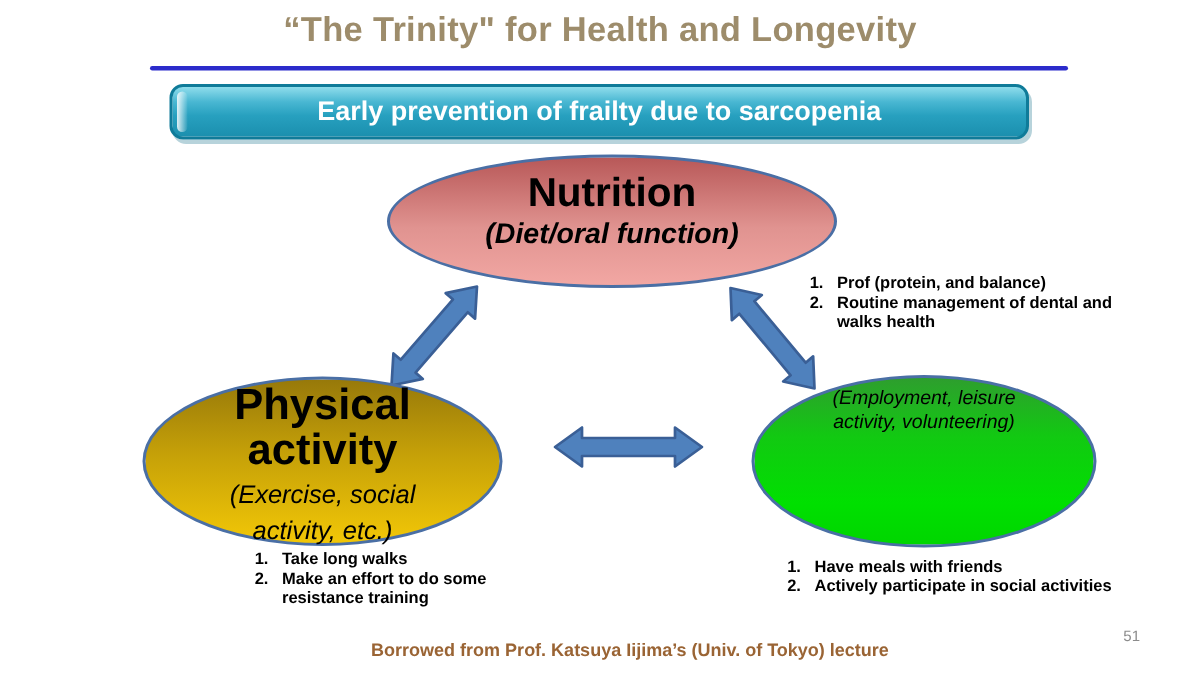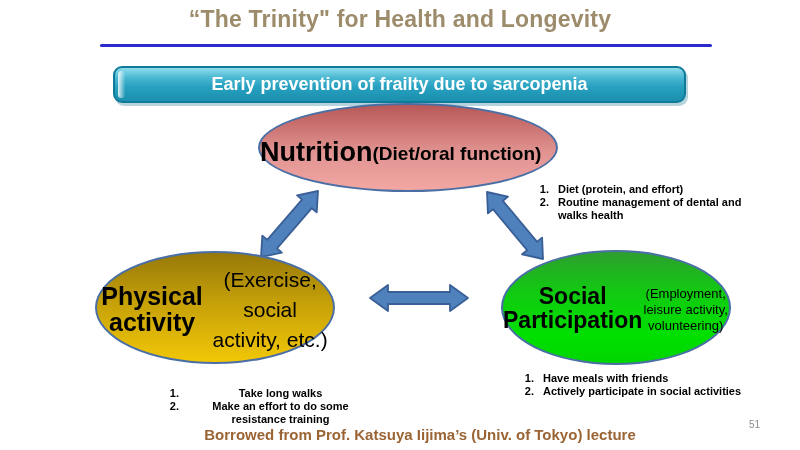--- a/index.html
+++ b/index.html
@@ -17,74 +17,74 @@
   .title-rule {
     position: absolute; left: 100px; top: 44px; width: 612px; height: 3px;
     background: var(--rule); border-radius: 2px;
   }
 
   .banner {
     position: absolute; left: 113px; top: 56px; width: 573px; height: 37px;
     border: 2px solid var(--banner-border); border-radius: 9px;
     background: linear-gradient(180deg, #8fddec 0%, #49b7d2 30%, #27a0bf 58%, #1b8fae 100%);
     box-shadow: 2px 3px 0 rgba(15,110,135,.30);
-    display: flex; align-items: center; justify-content: center; margin-top: 10px;
+    display: flex; align-items: center; justify-content: center;
   }
   .banner::before {
     content: ""; position: absolute; left: 3px; top: 3px; bottom: 3px; width: 7px;
     border-radius: 6px;
     background: linear-gradient(90deg, rgba(255,255,255,.85), rgba(255,255,255,.05));
   }
   .banner-label { color: #fff; font-size: 18px; font-weight: bold; }
 
   .ellipse {
     position: absolute; border-radius: 50%;
     border: 2px solid var(--ellipse-border);
-    display: flex; flex-direction: row; align-items: center; justify-content: flex-start;
+    display: flex; flex-direction: column; align-items: center; justify-content: flex-start;
     text-align: center; color: #000;
   }
   .ellipse-nutrition {
     left: 258px; top: 103px; width: 300px; height: 89px;
     background: linear-gradient(180deg, #b85858 0%, #e09390 55%, #f2a7a3 100%);
     padding-top: 9px;
   }
   .ellipse-physical {
     left: 95px; top: 251px; width: 240px; height: 113px;
     background: linear-gradient(180deg, #97790a 0%, #c5a008 45%, #f2c707 100%);
     padding-top: 2px;
   }
   .ellipse-social {
     left: 501px; top: 250px; width: 230px; height: 115px;
     background: linear-gradient(180deg, #2e9e2e 0%, #12c912 35%, #00e000 75%, #00d600 100%);
     padding-top: 2px; overflow: visible;
   }
   .ellipse-title { font-weight: bold; line-height: 1.04; }
   .ellipse-nutrition .ellipse-title { font-size: 27px; }
-  .ellipse-physical .ellipse-title { font-size: 25px; width: 140px; }
+  .ellipse-physical .ellipse-title { font-size: 29px; width: 140px; }
   .ellipse-social .ellipse-title { font-size: 23px; width: 170px; }
-  .ellipse-sub { font-weight: bold; }
+  .ellipse-sub { font-weight: bold; font-style: italic; }
   .ellipse-nutrition .ellipse-sub { font-size: 19px; margin-top: 4px; }
-  .ellipse-physical .ellipse-sub { font-size: 21px; font-weight: normal; width: 160px; line-height: 1.42; margin-top: 3px; }
+  .ellipse-physical .ellipse-sub { font-size: 17px; font-weight: normal; width: 160px; line-height: 1.42; margin-top: 3px; }
   .ellipse-social .ellipse-sub { font-size: 13px; font-weight: normal; width: 150px; line-height: 1.25; margin-top: 3px; }
 
   .arrow-layer { position: absolute; left: 0; top: 0; width: 800px; height: 450px; pointer-events: none; }
   .dbl-arrow { fill: var(--arrow-fill); stroke: var(--arrow-stroke); stroke-width: 1.8; stroke-linejoin: round; }
 
   .notes {
     position: absolute; font-size: 11px; font-weight: bold; color: #000; line-height: 1.18;
   }
   .notes ol { margin: 0; padding-left: 24px; list-style-type: decimal; }
   .notes li { padding-left: 6px; }
   .notes-nutrition { left: 528px; top: 183px; width: 215px; }
-  .notes-physical  { left: 158px; top: 387px; width: 215px; text-align: center; }
+  .notes-physical  { left: 158px; top: 367px; width: 215px; }
   .notes-social    { left: 513px; top: 372px; width: 260px; }
 
   .credit {
     position: absolute; left: 100px; top: 426px; width: 640px;
-    text-align: center; font-size: 15px; font-weight: bold; color: var(--credit);
+    text-align: center; font-size: 12px; font-weight: bold; color: var(--credit);
   }
   .page-number {
     position: absolute; left: 736px; top: 419px; width: 24px;
     font-size: 10px; color: var(--page-number); text-align: right;
   }
 </style>
 </head>
 <body>
 
 <div class="slide">
@@ -107,27 +107,26 @@
     <div class="ellipse-title">Nutrition</div>
     <div class="ellipse-sub">(Diet/oral function)</div>
   </div>
 
   <div class="ellipse ellipse-physical">
     <div class="ellipse-title">Physical activity</div>
     <div class="ellipse-sub">(Exercise, social activity, etc.)</div>
   </div>
 
   <div class="ellipse ellipse-social">
-    <div class="ellipse-title">Social Participation</div>
     <div class="ellipse-sub">(Employment, leisure activity, volunteering)</div>
   </div>
 
   <div class="notes notes-nutrition">
     <ol>
-      <li>Diet (protein, and effort)</li>
+      <li>Prof (protein, and balance)</li>
       <li>Routine management of dental and walks health</li>
     </ol>
   </div>
 
   <div class="notes notes-physical">
     <ol>
       <li>Take long walks</li>
       <li>Make an effort to do some resistance training</li>
     </ol>
   </div>

